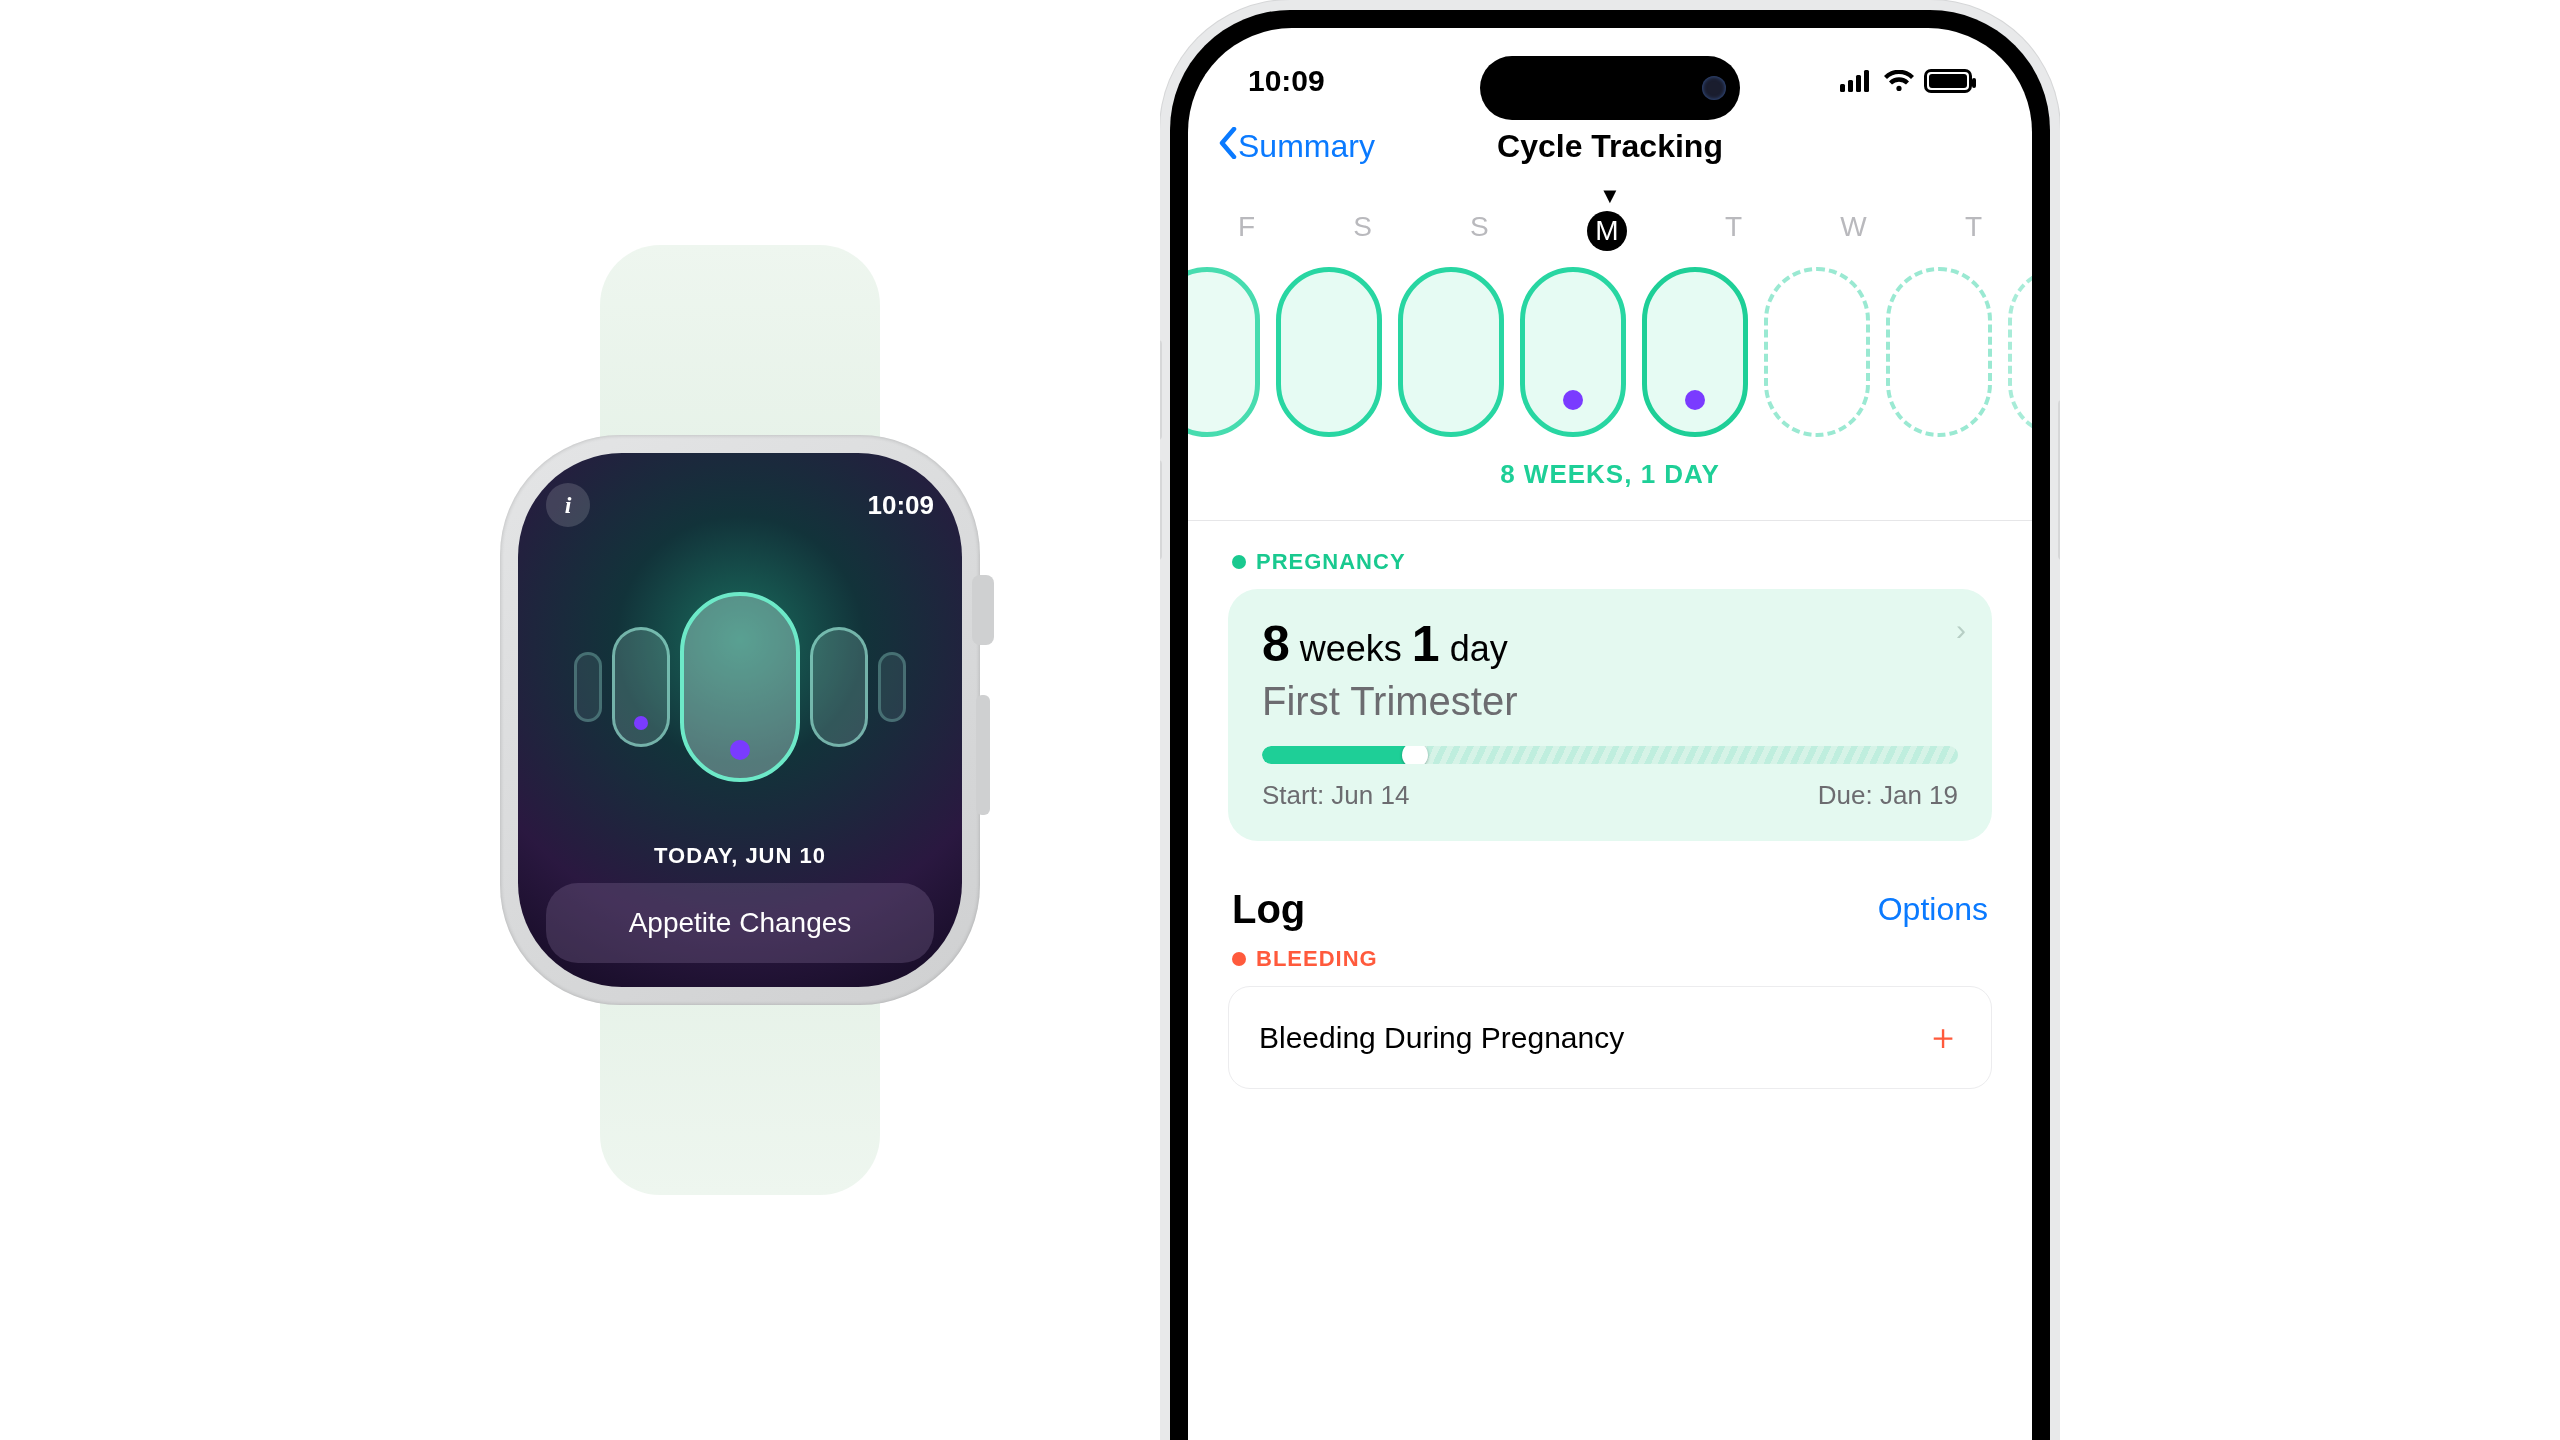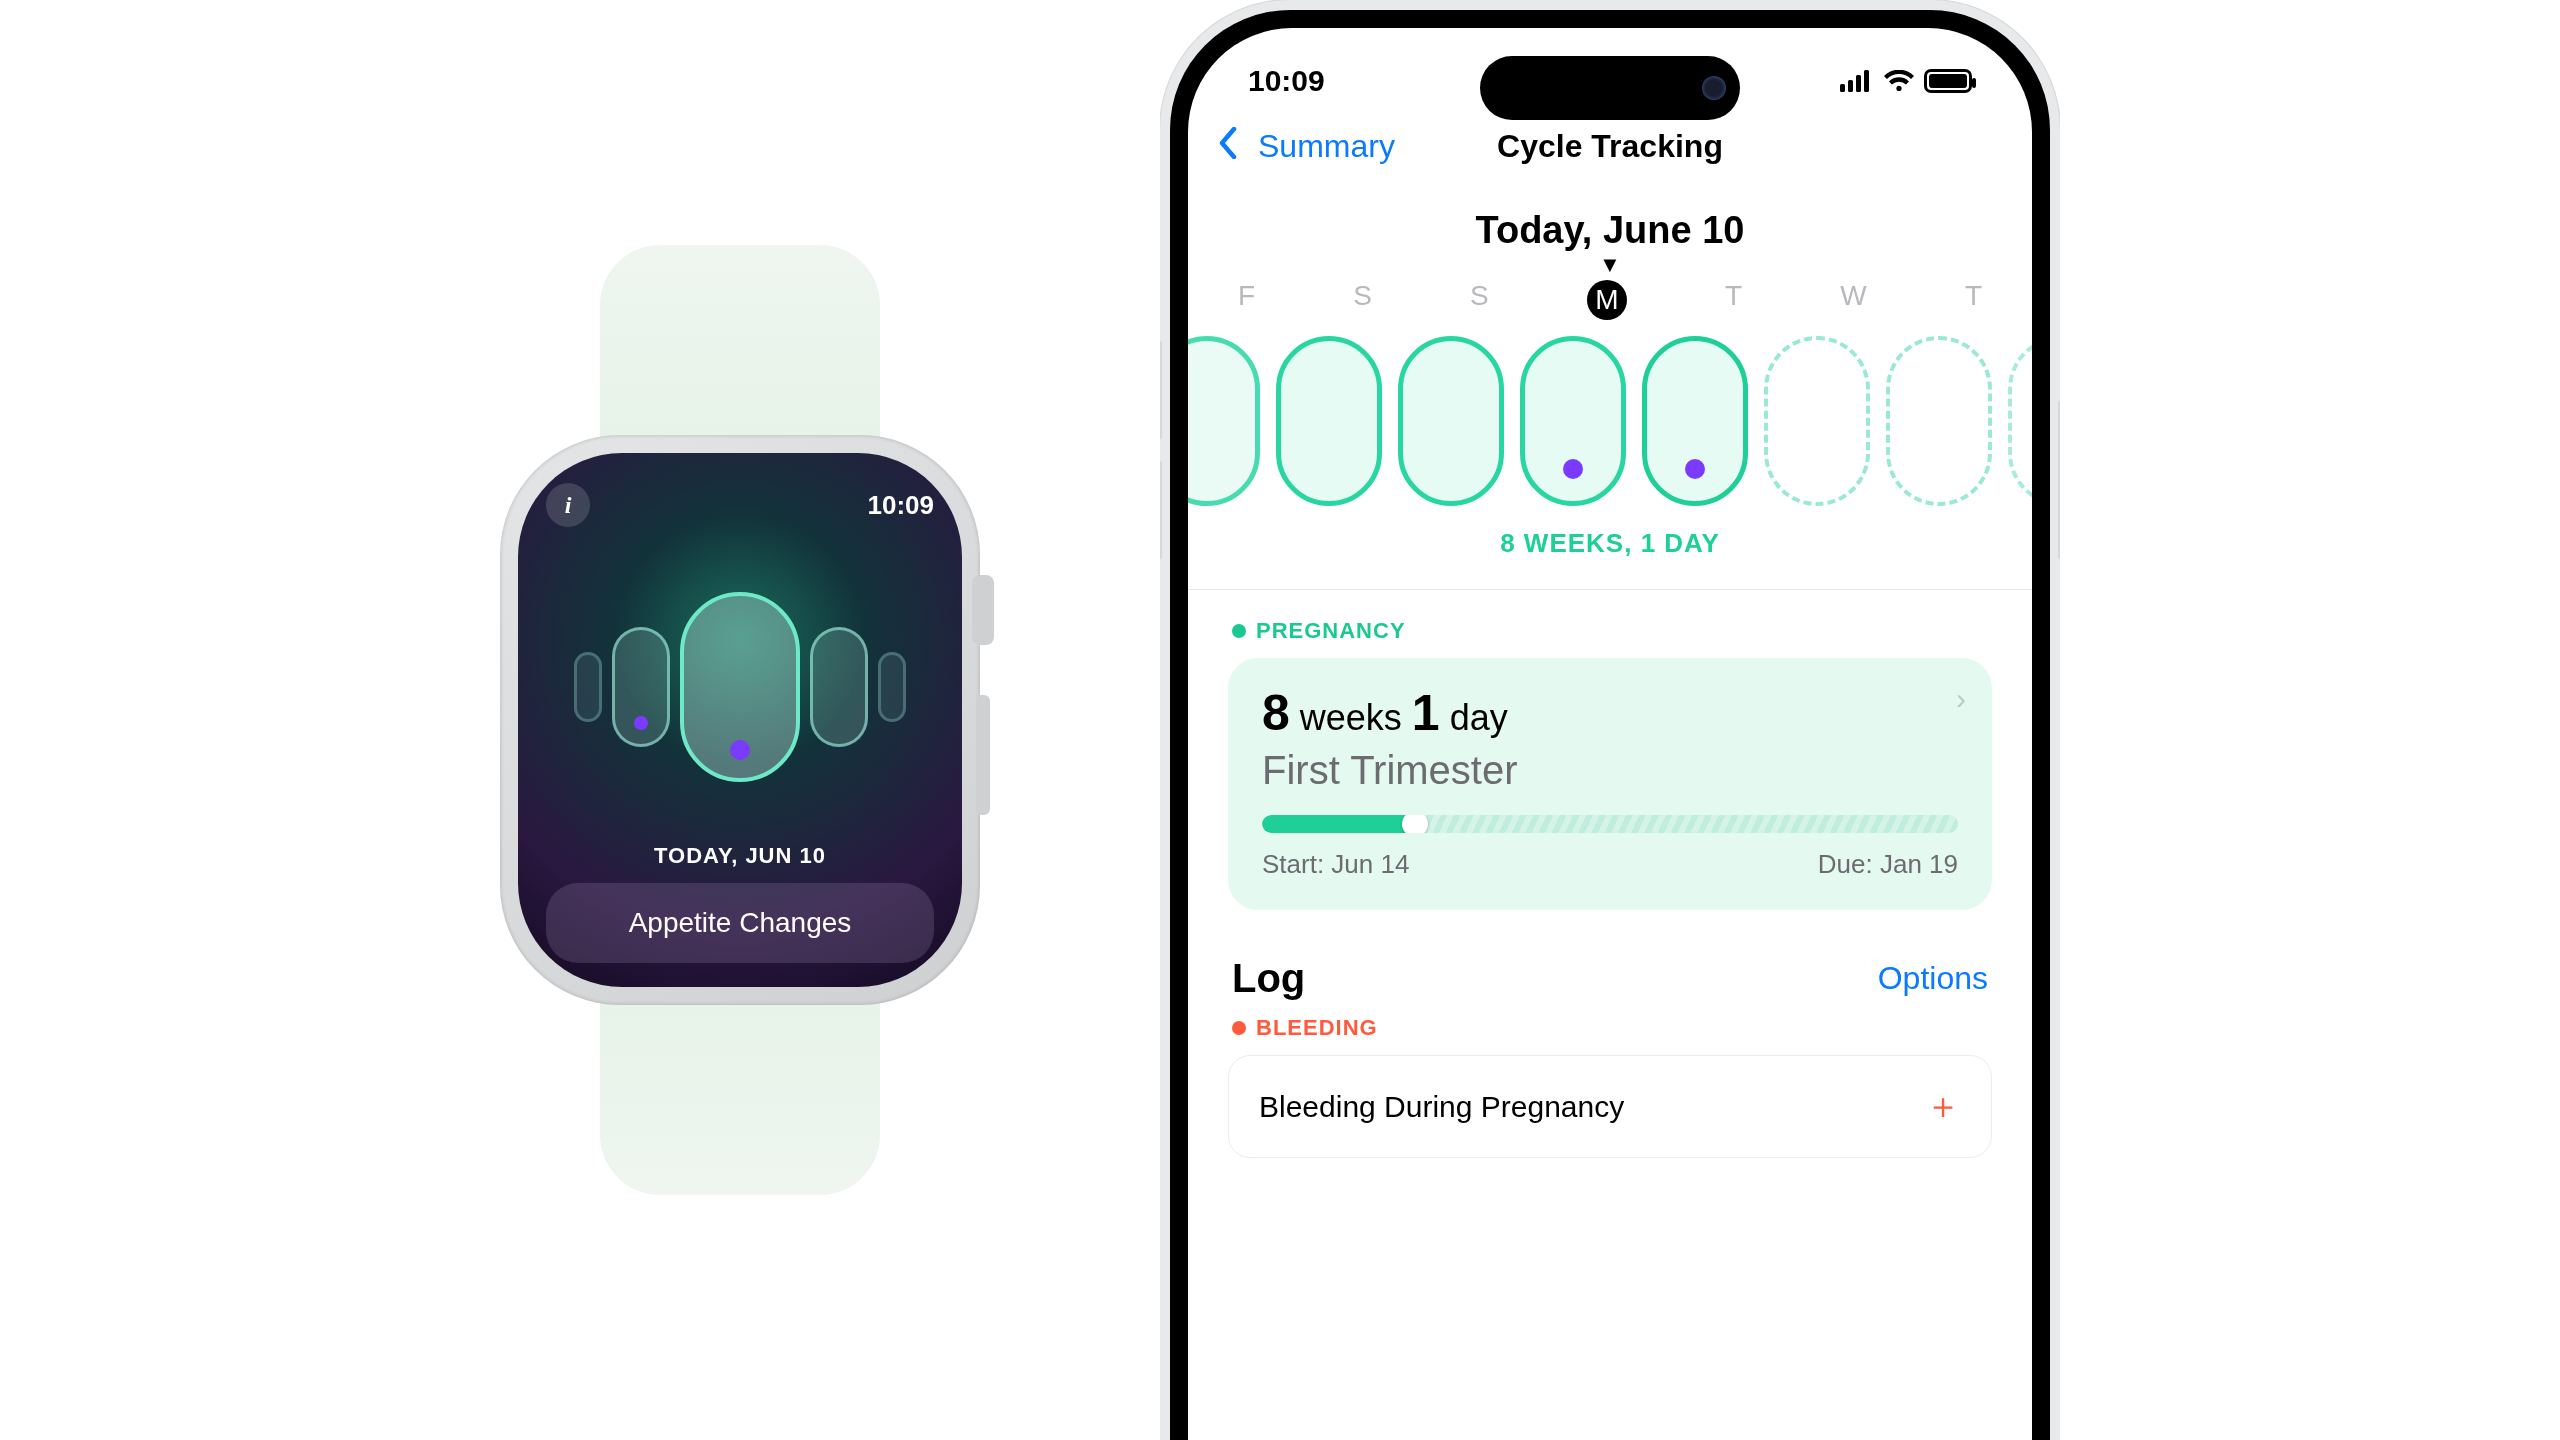--- a/index.html
+++ b/index.html
@@ -85,21 +85,21 @@
   .cam { width:24px; height:24px; border-radius:50%; background:#1a1d2e; box-shadow: inset 0 0 4px #3c5e9e; }
 
   .status-bar{ display:flex; justify-content:space-between; align-items:center; padding: 36px 60px 0; font-size:30px; font-weight:600;}
   .status-right{ display:flex; align-items:center; gap:10px; }
   .sig-icon svg, .wifi-icon svg{ display:block;}
   .batt { width:48px; height:24px; border:3px solid #000; border-radius:7px; position:relative; }
   .batt::after{content:""; position:absolute; right:-7px; top:6px; width:4px; height:10px; background:#000; border-radius:2px;}
   .batt-fill{ position:absolute; inset:2px; background:#000; border-radius:3px;}
 
   .nav { display:flex; align-items:center; justify-content:center; position:relative; padding: 30px 40px 18px; }
-  .nav-back { position:absolute; left:30px; display:flex; align-items:center; gap:20px; color:#0a7aff; font-size:32px; }
+  .nav-back { position:absolute; left:30px; display:flex; align-items:center; gap:0; color:#0a7aff; font-size:32px; }
   .nav-title { font-size:32px; font-weight:600; }
 
   .today-title{ text-align:center; font-size:38px; font-weight:700; margin-top:26px;}
   .arrow-down{ text-align:center; font-size:22px; line-height:14px; margin-top:6px;}
   .dayrow{ display:flex; justify-content:space-between; padding: 8px 50px 0; font-size:28px; color:#b9b9bd; font-weight:500;}
   .dayrow .active{ background:#000; color:#fff; width:40px; height:40px; border-radius:50%; display:flex; align-items:center; justify-content:center; }
 
   .ovalrow{ display:flex; gap:16px; padding: 16px 0 0 0; margin-left:-34px; margin-right:-30px;}
   .pov{ width:106px; height:170px; border-radius:56px; position:relative; flex:0 0 auto; }
   .pov.solid{ border:5px solid #28d6a2; background:#e6fbf3; }
@@ -203,21 +203,20 @@
         <div class="nav">
           <div class="nav-back">
             <span><svg width="20" height="32" viewBox="0 0 20 32">
                   <path d="M16 2 L4 16 L16 30" stroke="#0a7aff" stroke-width="4.5" fill="none" stroke-linecap="round" stroke-linejoin="round"></path>
                 </svg></span>
             <span>Summary</span>
           </div>
           <div class="nav-title">Cycle Tracking</div>
         </div>
 
-        <div class="today-title">Today, June 10</div>
         <div class="arrow-down">▼</div>
 
         <div class="dayrow">
           <span>F</span>
           <span>S</span>
           <span>S</span>
           <span class="active">M</span>
           <span>T</span>
           <span>W</span>
           <span>T</span>

